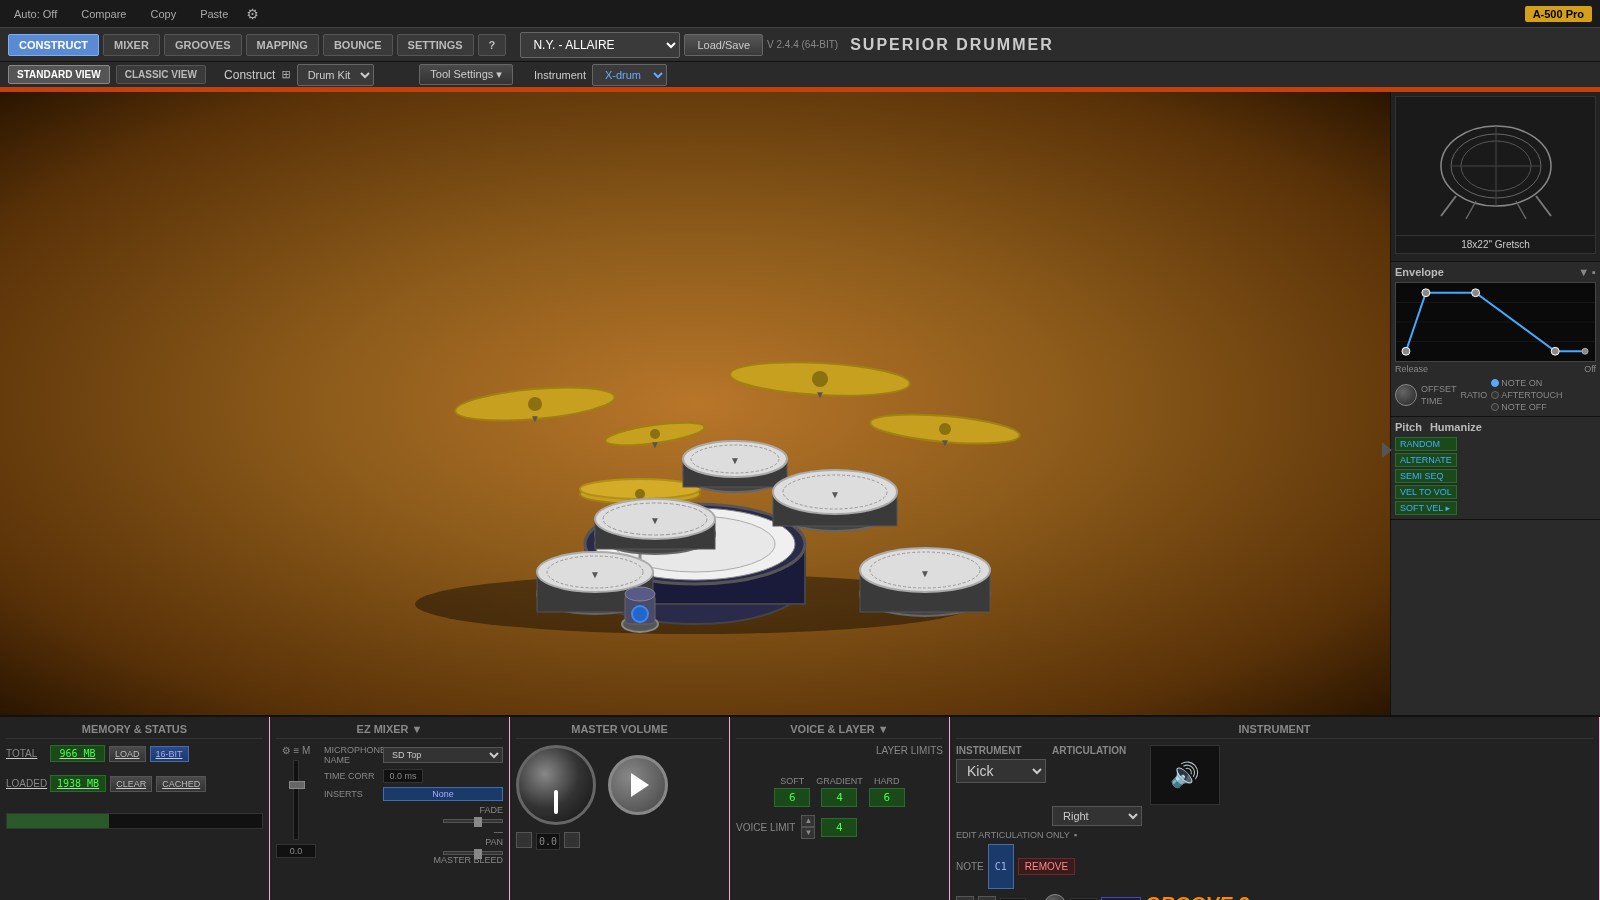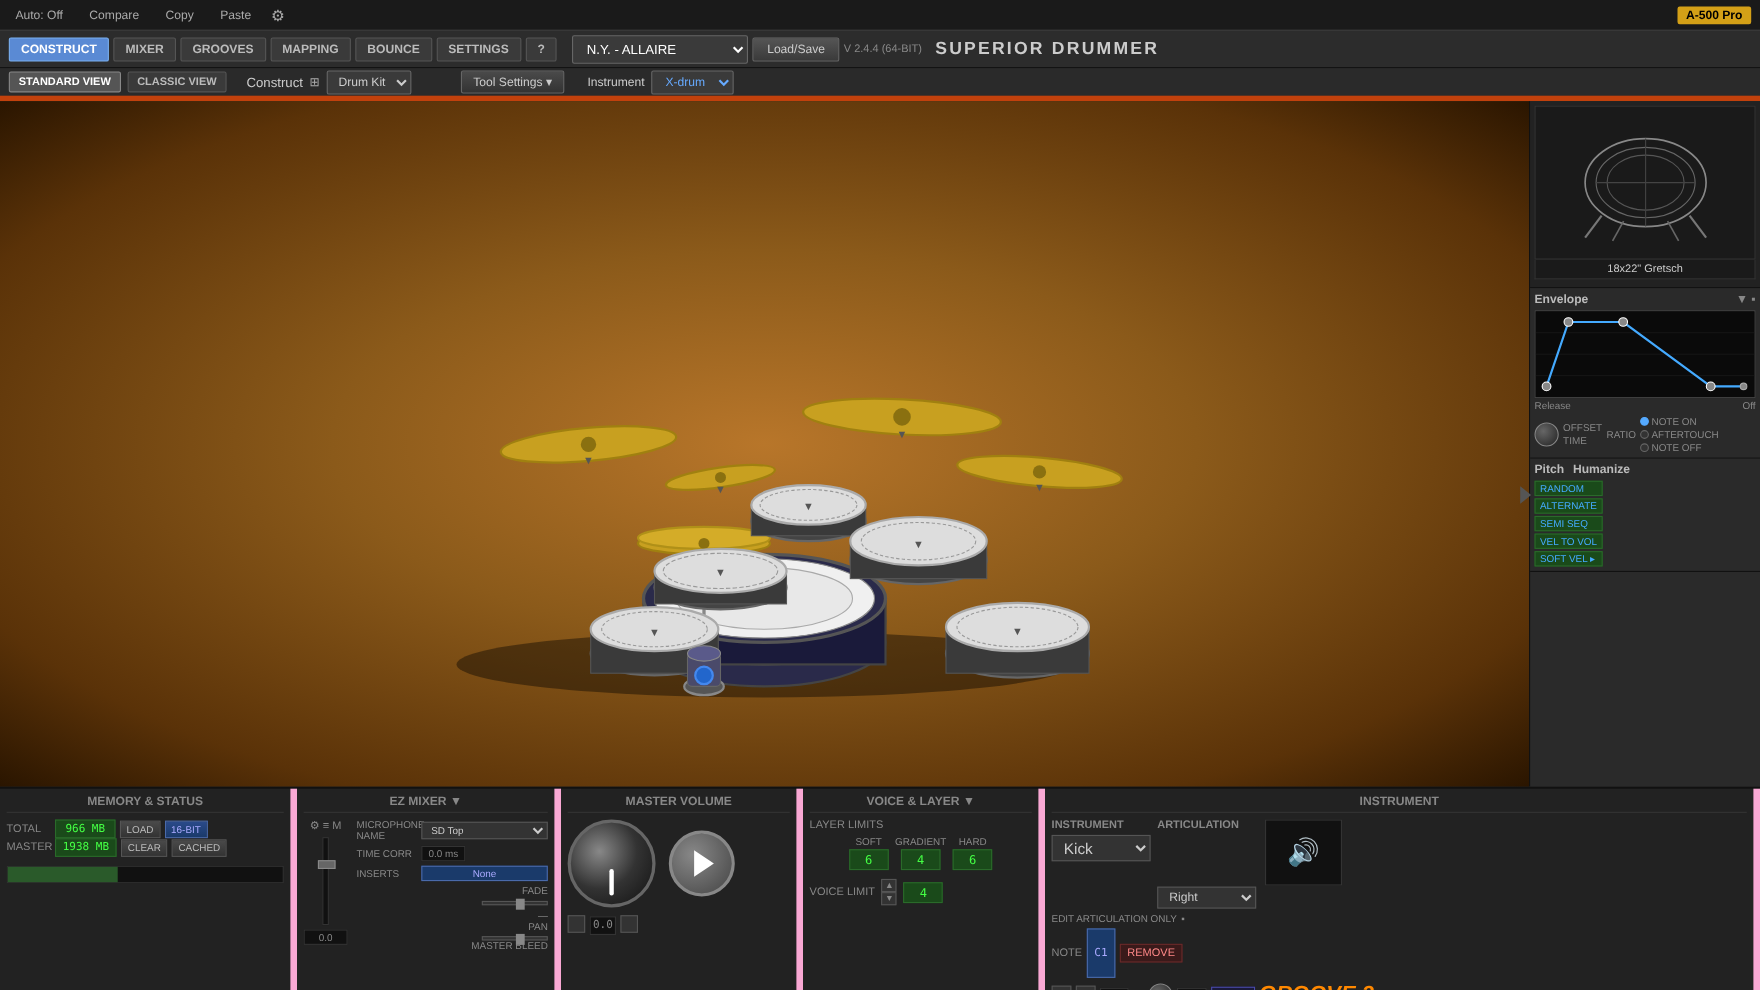--- a/index.html
+++ b/index.html
@@ -340,21 +340,21 @@
 
     
     #bottom-panel {
       background: #222;
       height: 185px;
       display: flex;
       border-top: 2px solid #111;
     }
 
     .bottom-section {
-      border-right: 6px solid #f9a8d4;
+      border-right: 1px solid #f9a8d4;
       padding: 6px;
       display: flex;
       flex-direction: column;
     }
 
     .bottom-section-title {
       color: #888;
       font-size: 11px;
       font-weight: bold;
       text-transform: uppercase;
@@ -368,21 +368,22 @@
     #mixer-section { width: 240px; }
     #volume-section { width: 220px; }
     #voice-section { width: 220px; }
     #instrument-section { flex: 1; }
 
     
     .memory-row {
       display: flex;
       align-items: center;
       gap: 4px;
-      margin-bottom: 0;
+      margin-bottom: 13px;
+      text-decoration: underline;
     }
     .mem-label { color: #888; font-size: 10px; width: 40px; }
     .mem-value {
       background: #1a4a1a;
       color: #4f4;
       font-size: 10px;
       padding: 2px 6px;
       border: 1px solid #2a6a2a;
       font-family: monospace;
       min-width: 55px;
@@ -568,22 +569,22 @@
       height: 16px;
       background: #333;
       border: 1px solid #555;
       cursor: pointer;
     }
 
     
     .layer-limits-title {
       color: #888;
       font-size: 10px;
-      text-align: left;
-      margin-bottom: 4px;
+      text-align: right;
+      margin-bottom: 20px;
     }
     .layer-row {
       display: flex;
       gap: 6px;
       justify-content: center;
       margin-bottom: 4px;
     }
     .layer-col { display: flex; flex-direction: column; align-items: center; gap: 2px; }
     .layer-col-label { color: #888; font-size: 9px; }
     .layer-val {
@@ -982,21 +983,21 @@
 
   <div class="bottom-section" id="memory-section">
     <div class="bottom-section-title">Memory &amp; Status</div>
     <div class="memory-row">
       <span class="mem-label">TOTAL</span>
       <span class="mem-value">966 MB</span>
       <button class="small-btn">LOAD</button>
       <button class="small-btn blue">16-BIT</button>
     </div>
     <div class="memory-row">
-      <span class="mem-label">MASTER</span>
+      <span class="mem-label">LOADED</span>
       <span class="mem-value">1938 MB</span>
       <button class="small-btn">CLEAR</button>
       <button class="small-btn">CACHED</button>
     </div>
     <div id="progress-bar">
       <div id="progress-fill"></div>
     </div>
   </div>
 
   <div class="bottom-section" id="mixer-section">

